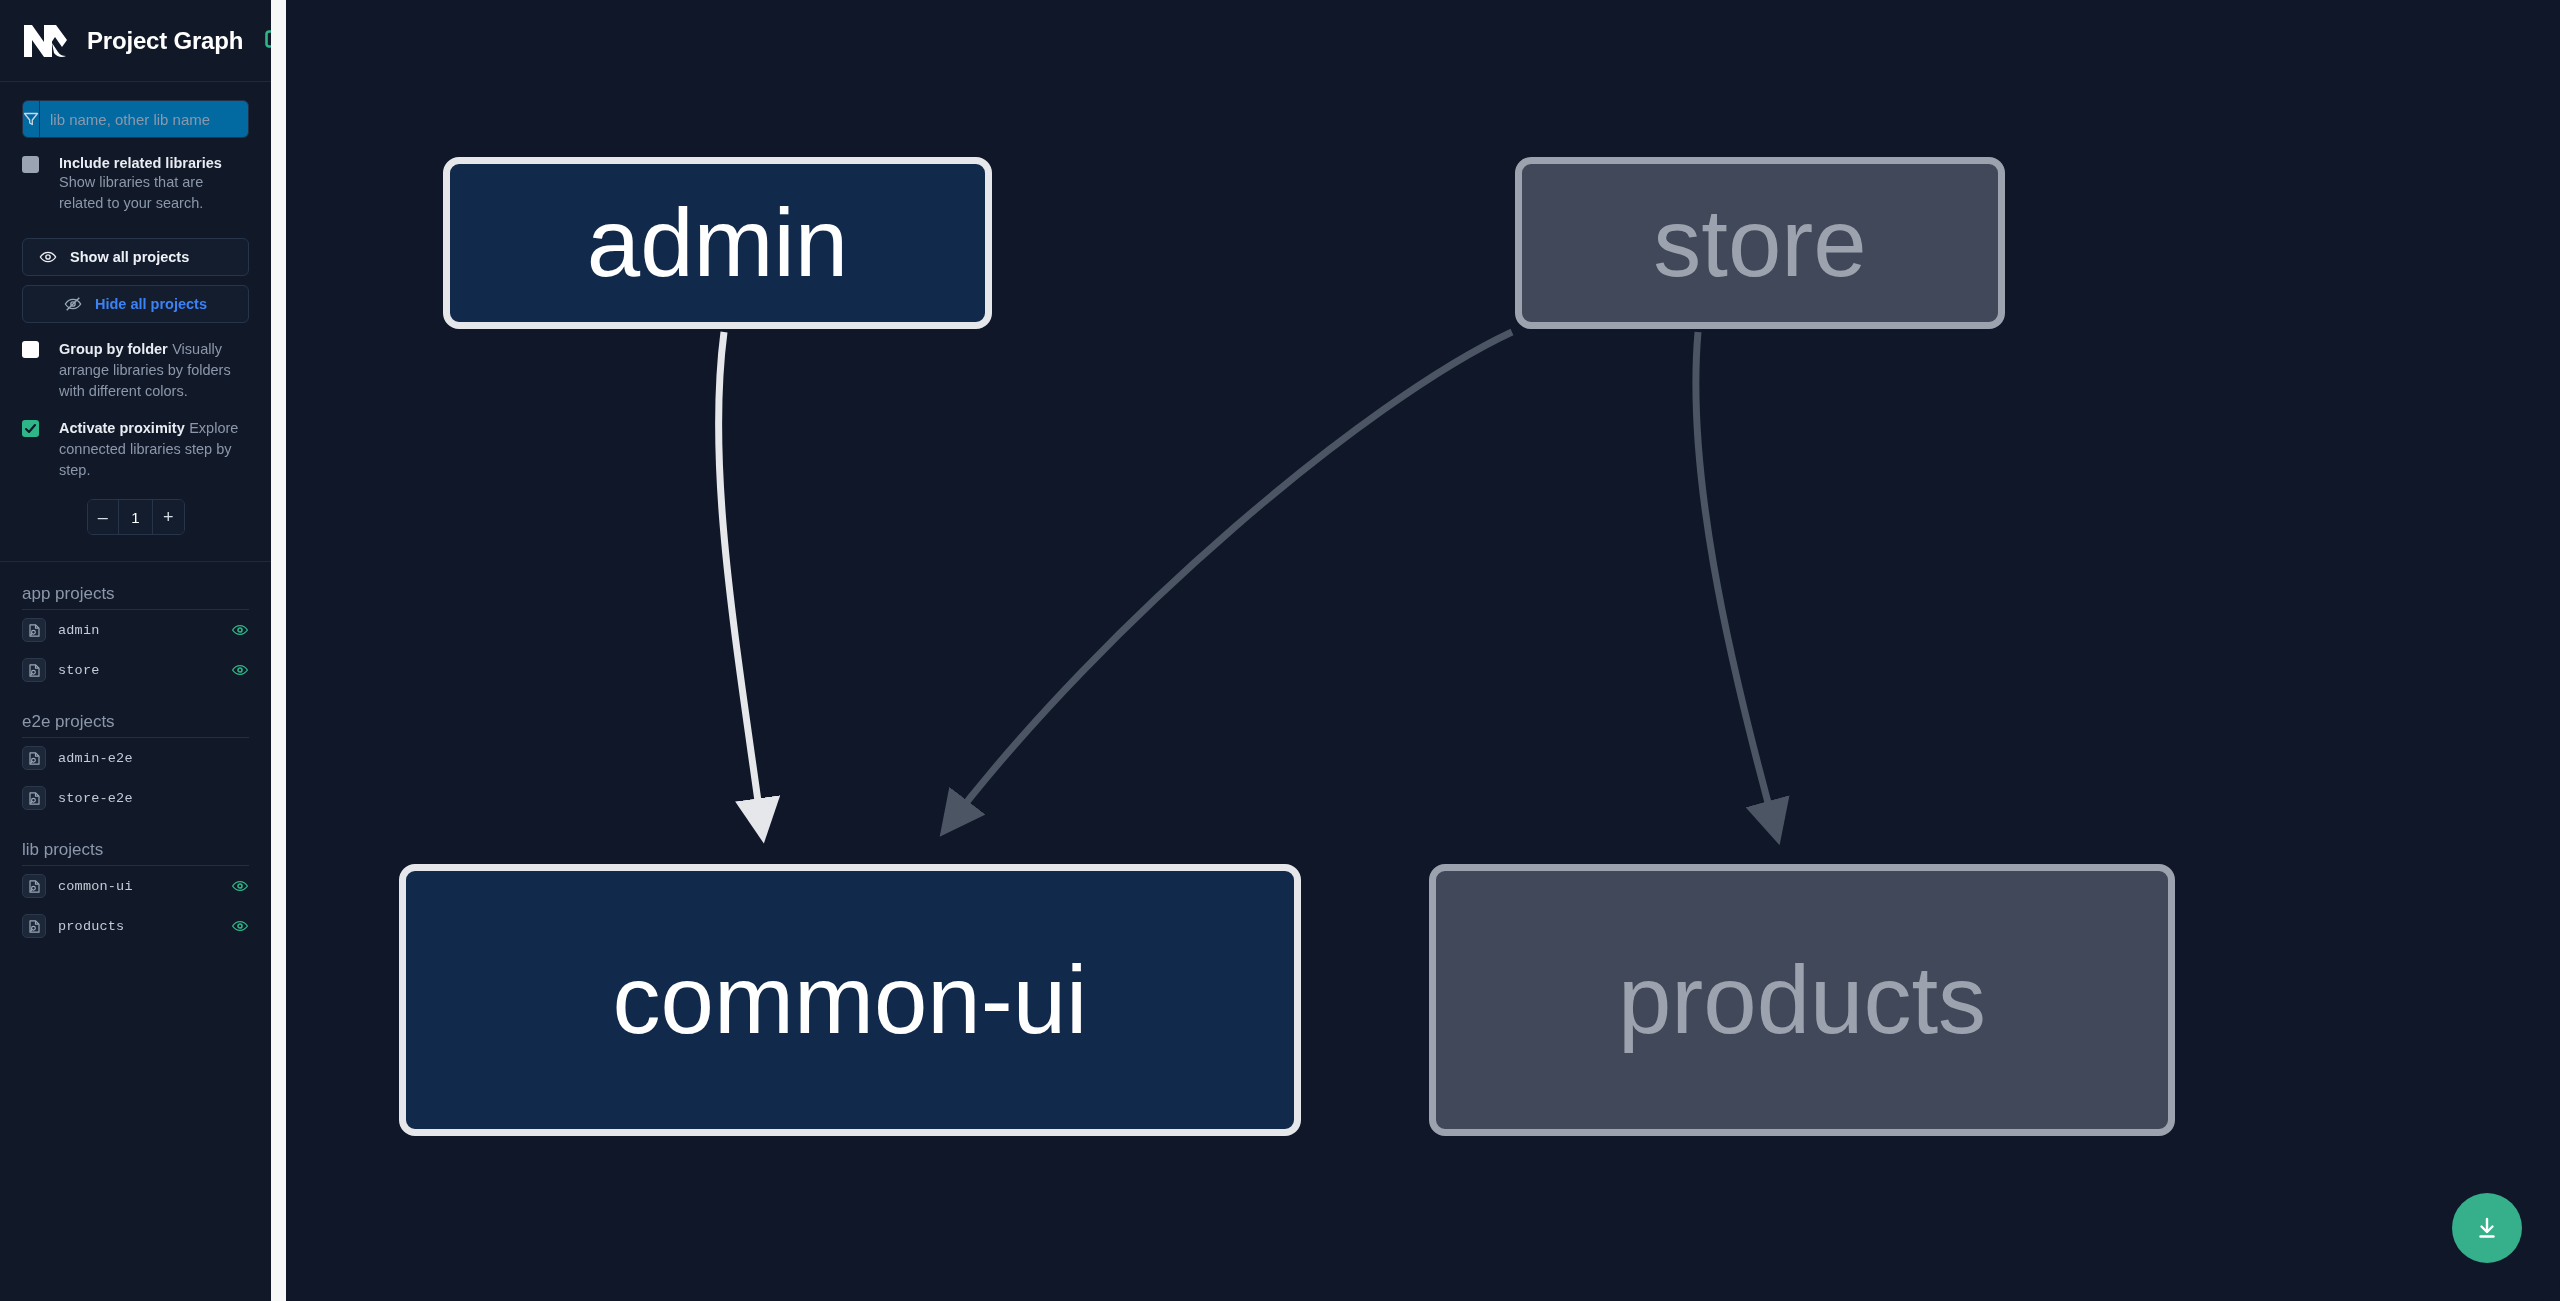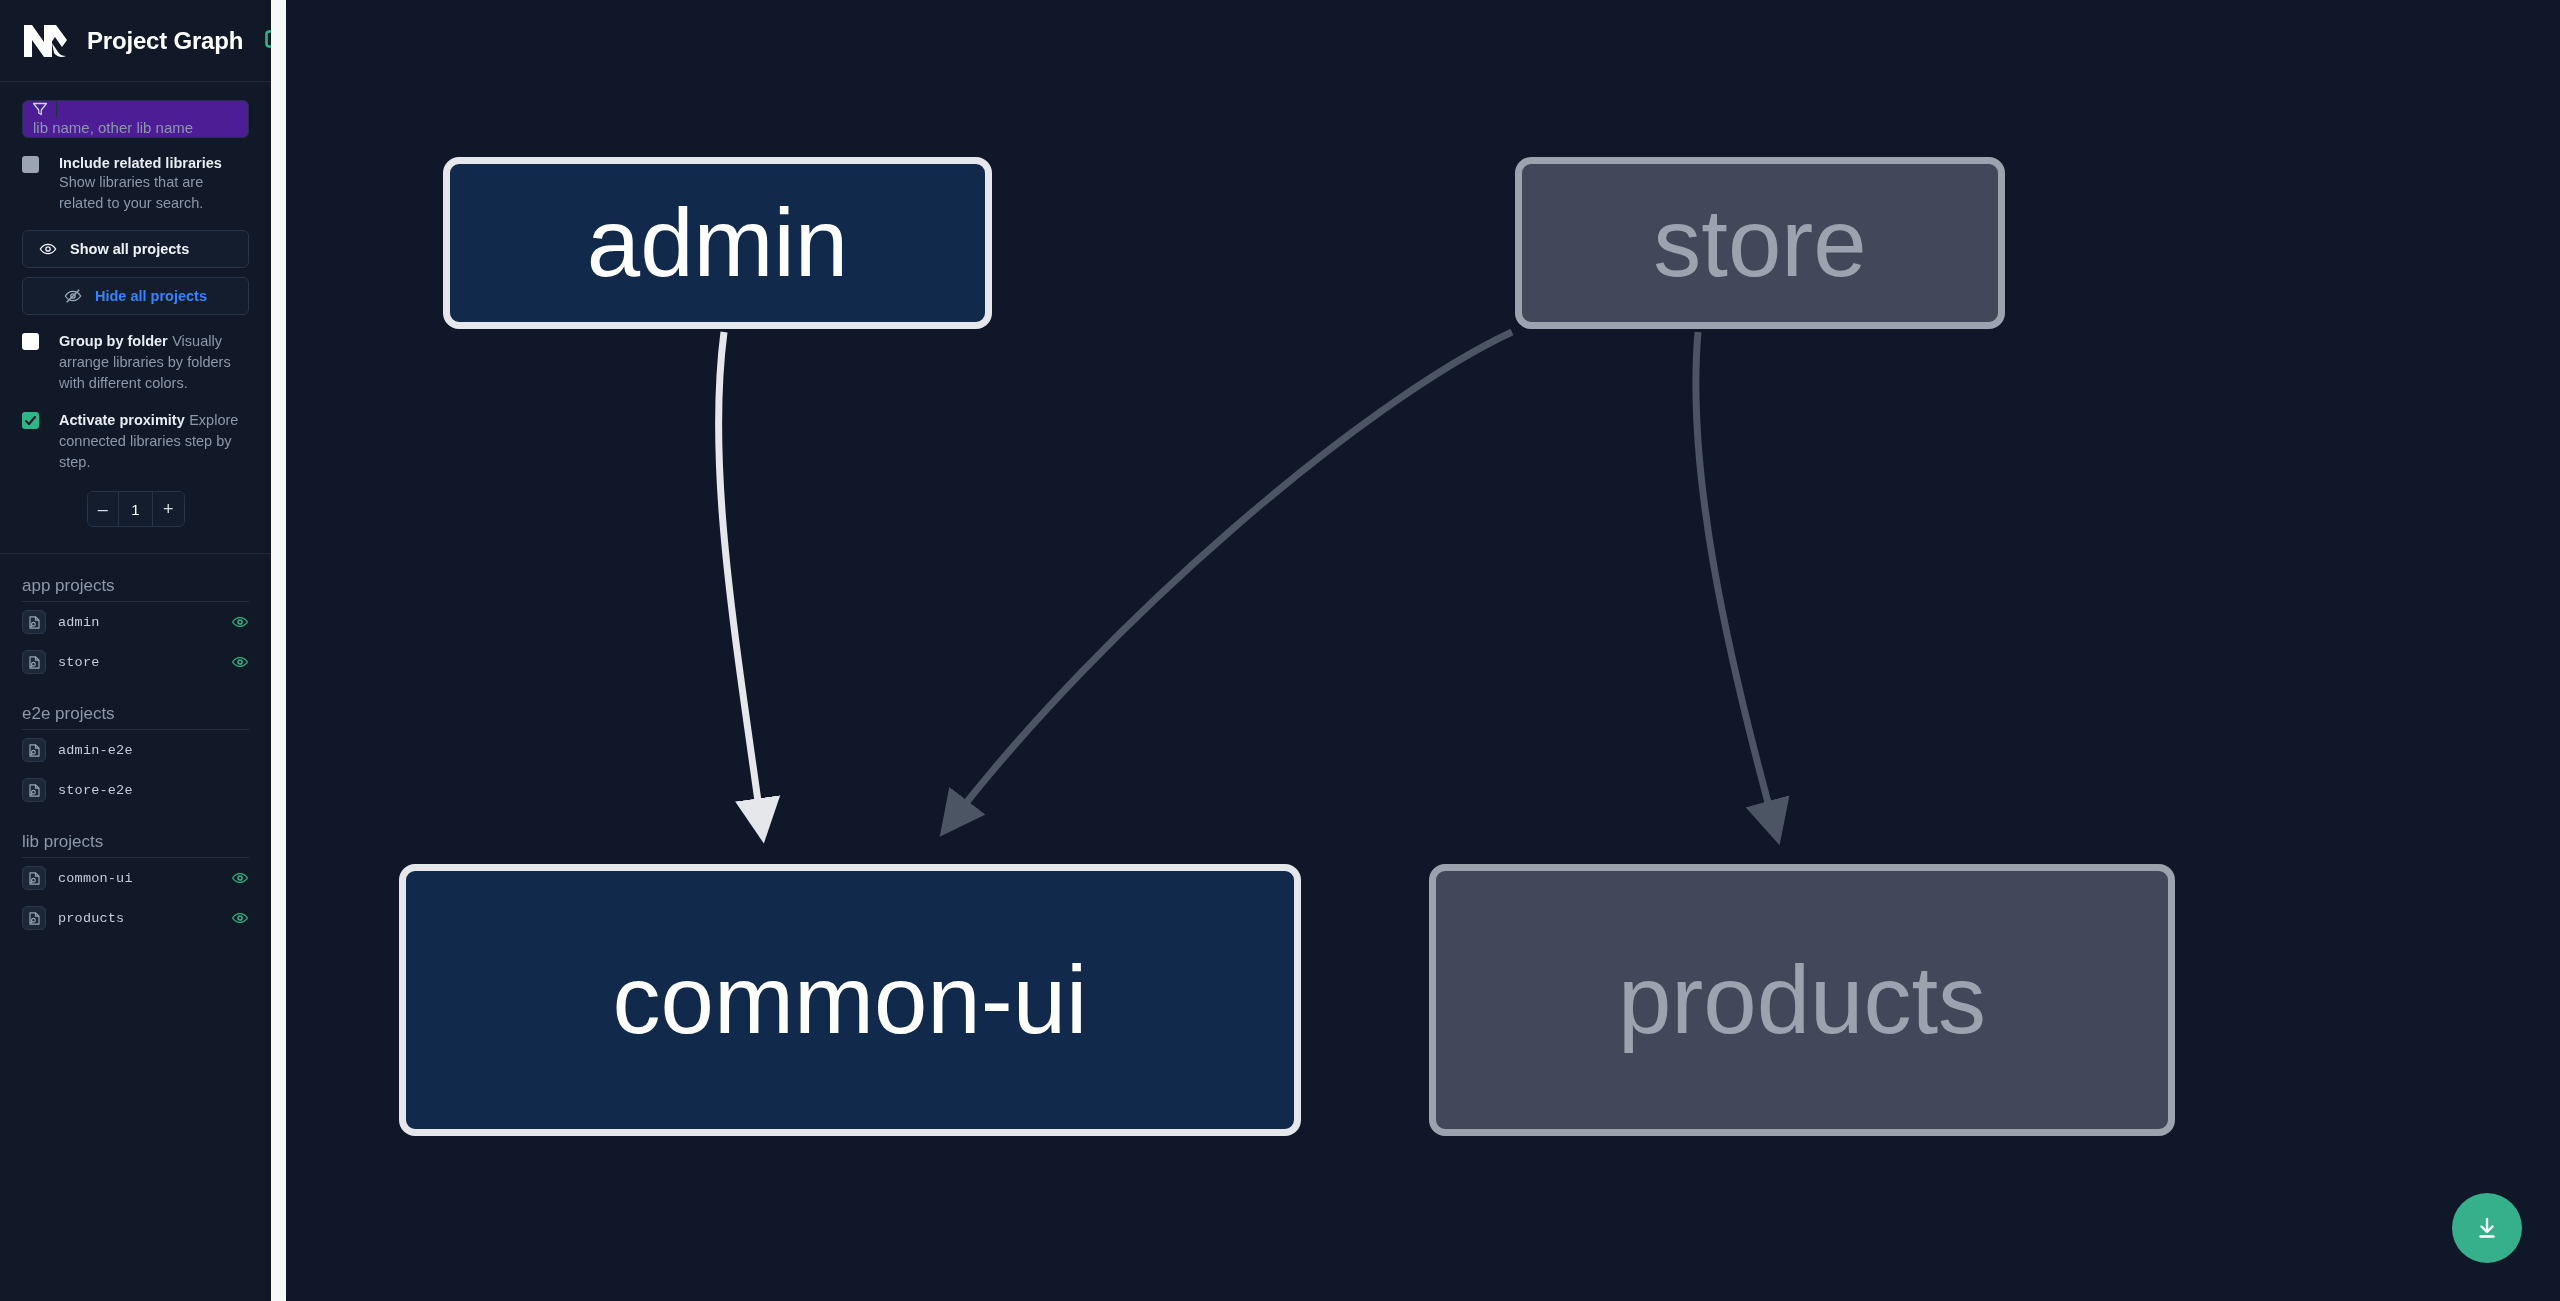--- a/index.html
+++ b/index.html
@@ -39,25 +39,24 @@
   }
   .info-icon { width: 15px; height: 15px; flex: 0 0 15px; }
   .sb-tagline span { color: #cbd5e1; font-size: 14.5px; }
 
   .sb-body { padding: 0 22px; }
 
   .search-row {
     margin-top: 18px;
     height: 38px;
     display: flex; align-items: stretch;
-    background: #4c1d95;
+    background: #0369a1;
     border: 1px solid #223049;
     border-radius: 6px;
     overflow: hidden;
-    flex-direction: column;
   }
   .search-filter-btn {
     width: 34px; display: flex; align-items: center; justify-content: center;
     border-right: 1px solid #223049;
   }
   .filter-icon { width: 16px; height: 16px; }
   .search-input {
     flex: 1; background: transparent; border: none; outline: none;
     color: #cbd5e1; font-size: 15px; font-family: "Liberation Sans", sans-serif;
     padding: 0 10px;
@@ -74,21 +73,21 @@
   .cbox.unchecked-white { background: #ffffff; }
   .cbox.checked {
     background: #2eb688;
   }
   .cbox.checked svg { position: absolute; left: 1px; top: 1px; }
   .check-text { flex: 1; }
   .check-label { color: #e9edf3; font-size: 14.5px; font-weight: bold; line-height: 1.25; }
   .check-desc { color: #8b98ab; font-size: 14.5px; line-height: 1.45; margin-top: 1px; }
 
   .big-btn {
-    margin-top: 16px; height: 38px; width: 100%;
+    margin-top: 24px; height: 38px; width: 100%;
     display: flex; align-items: center; gap: 13px;
     padding: 0 16px;
     background: #141d2d;
     border: 1px solid #27354a;
     border-radius: 6px;
     color: #eef2f7; font-size: 14.5px; font-weight: bold;
     cursor: pointer;
     font-family: "Liberation Sans", sans-serif;
     text-align: left;
   }

